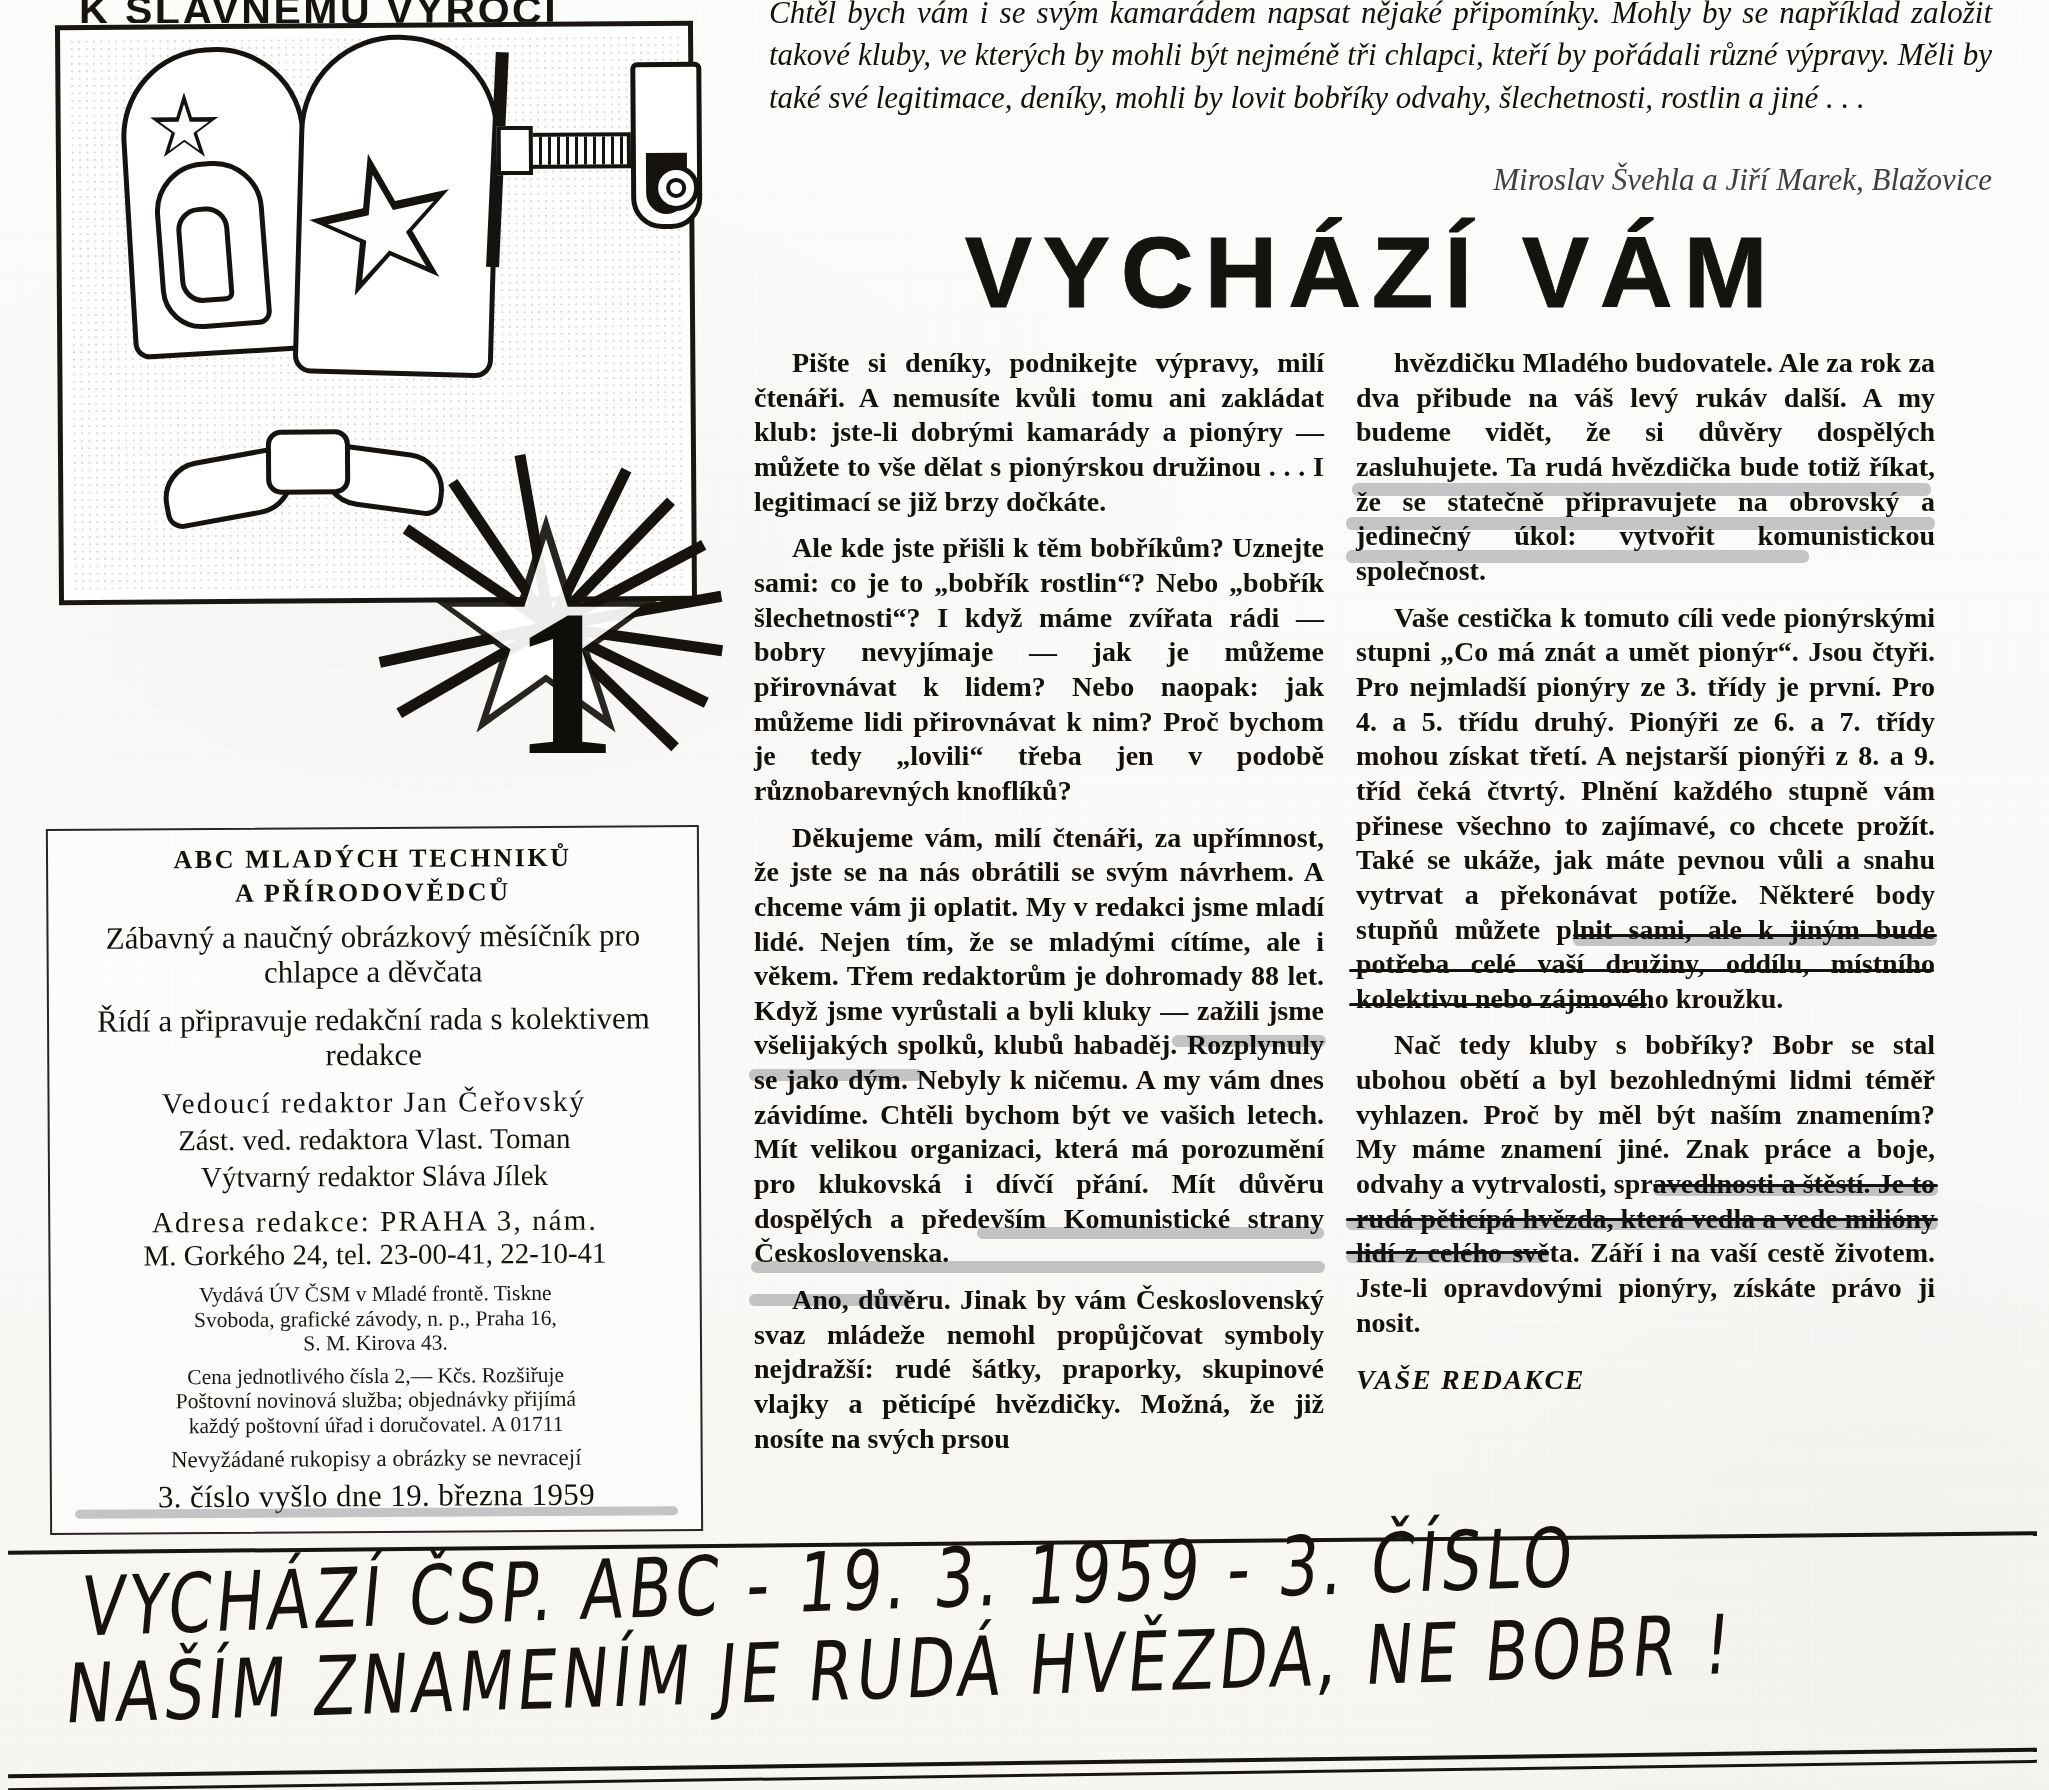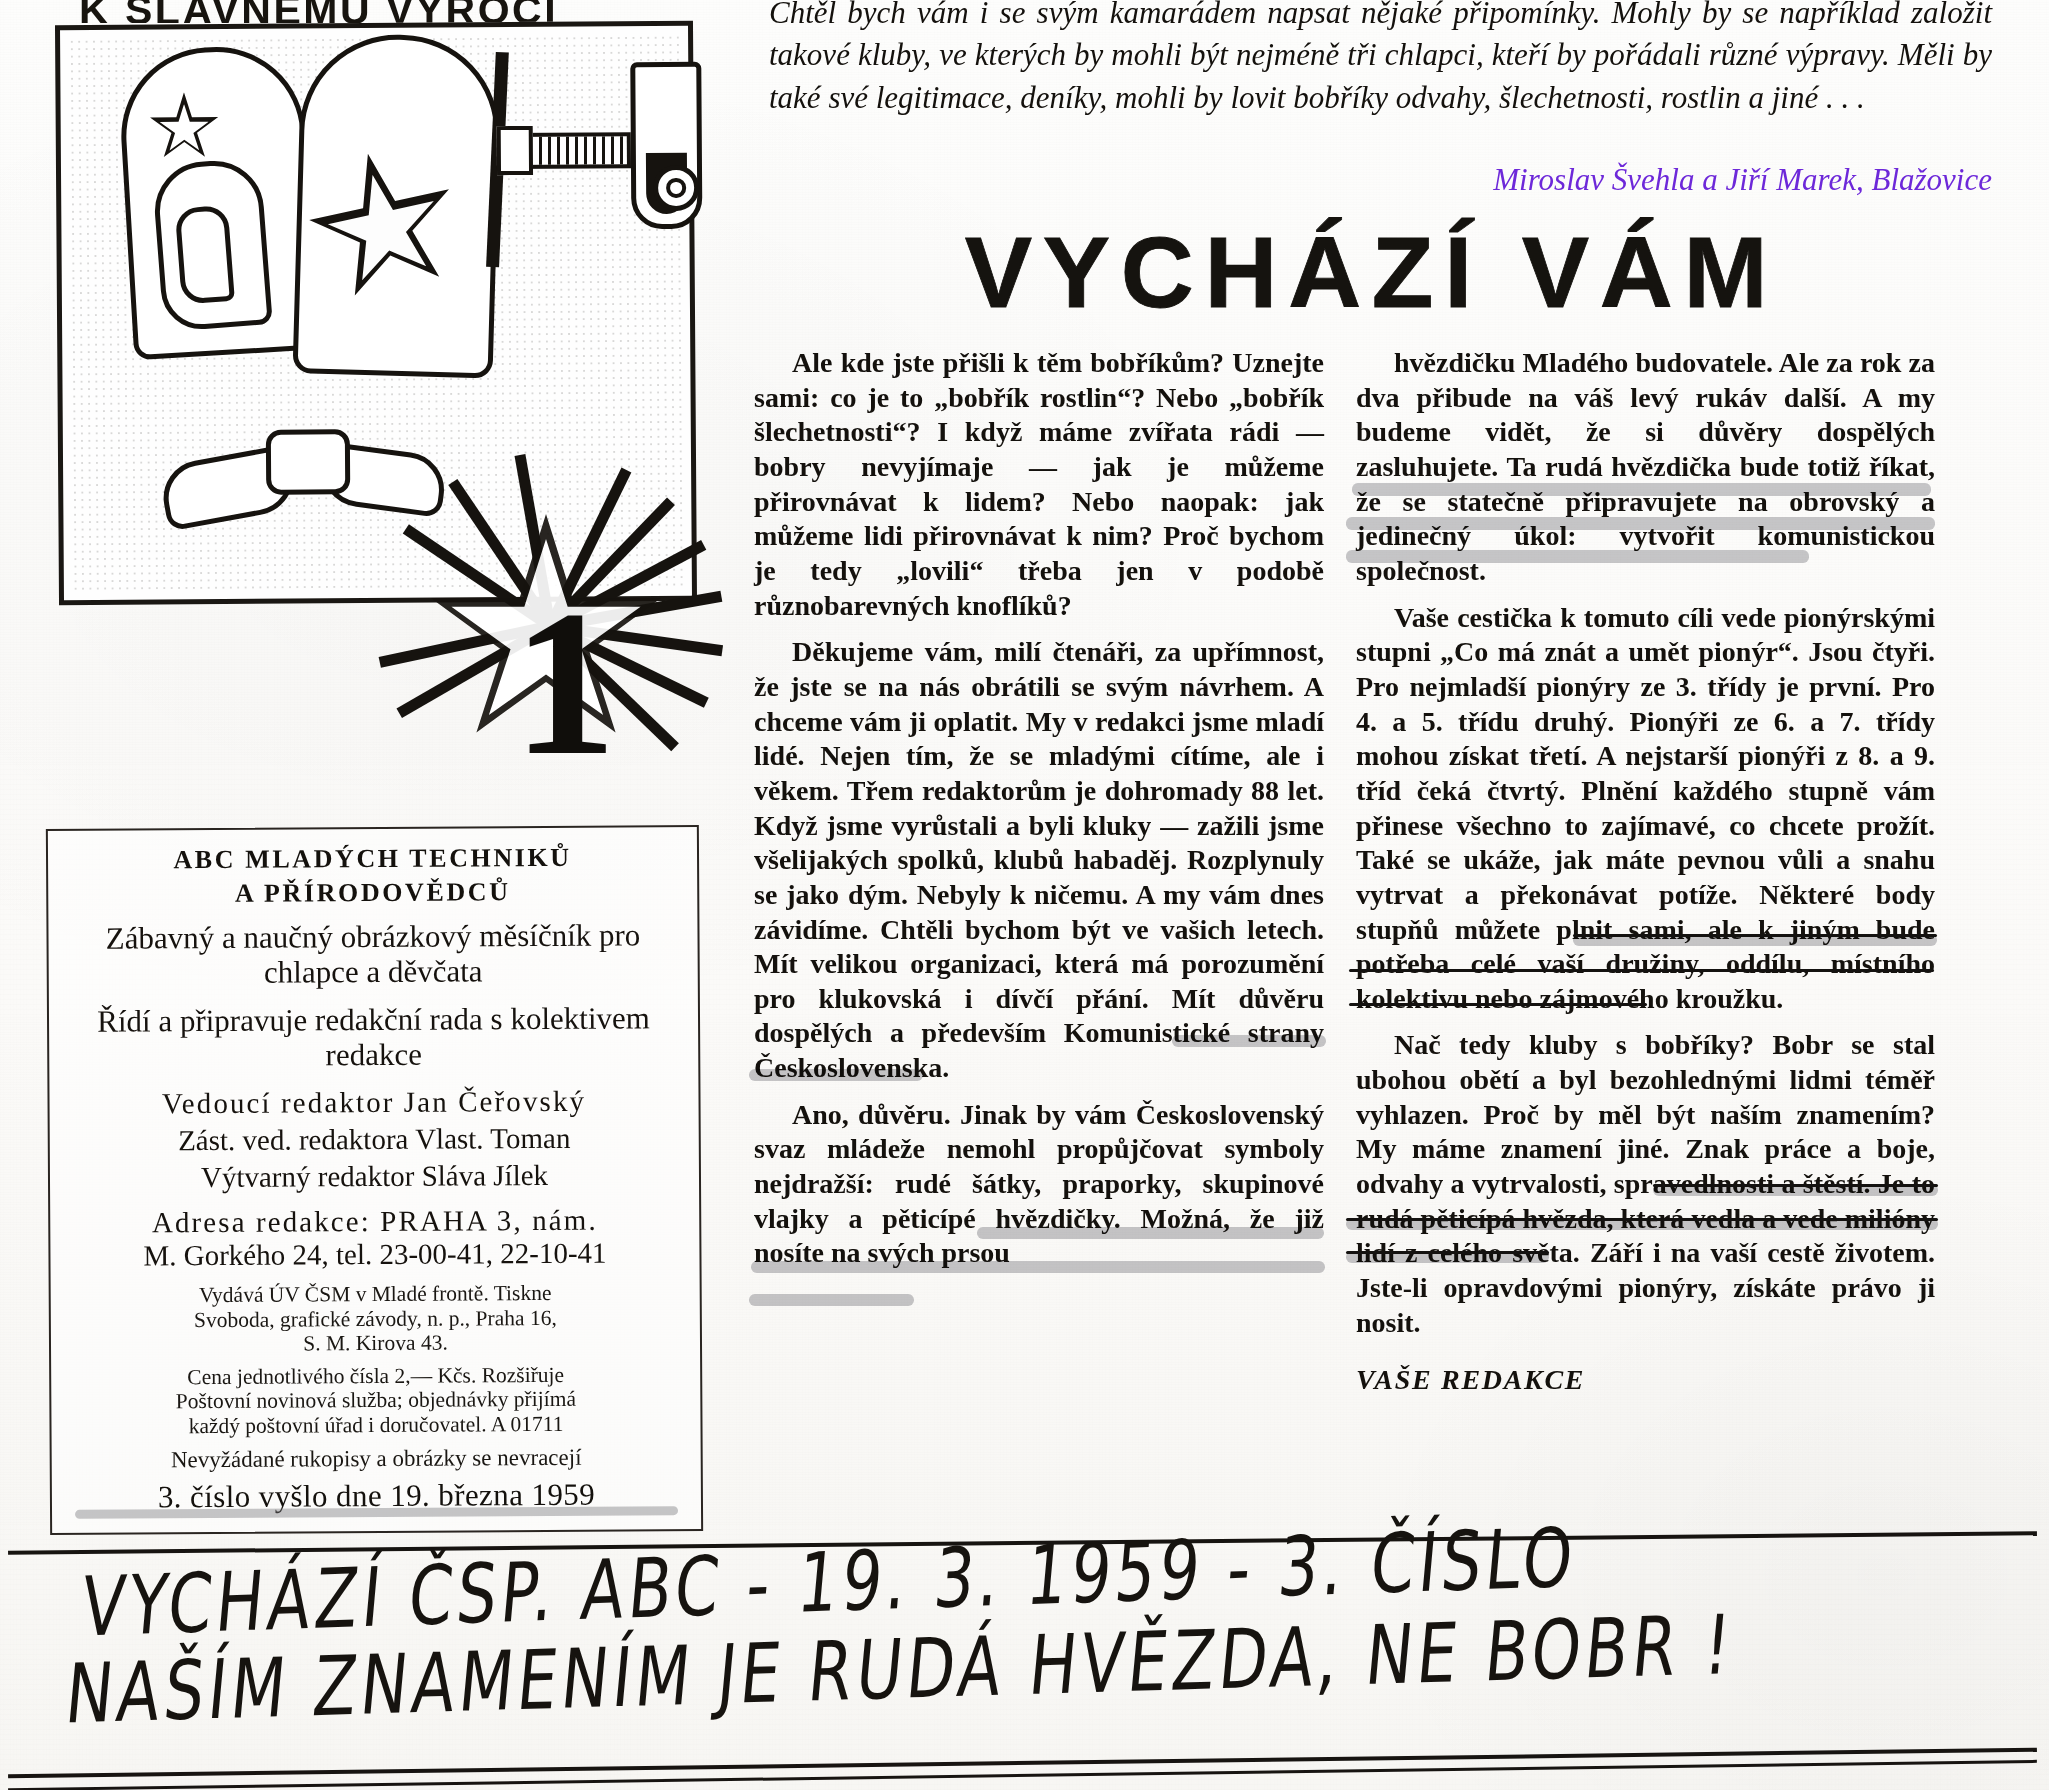--- a/index.html
+++ b/index.html
@@ -323,21 +323,21 @@
     font-style: italic;
     font-size: 31px;
     line-height: 1.37;
     color: #14110d;
   }
   #letter-signature {
     left: 769px; top: 162px; width: 1223px;
     text-align: right;
     font-style: italic;
     font-size: 31px;
-    color: #6d28d9;
+    color: #404040;
   }
 
   
   #headline {
     left: 727px; top: 222px; width: 1289px;
     text-align: center;
     font-family: "Liberation Sans", sans-serif;
     font-weight: 700;
     font-size: 101px;
     letter-spacing: 10.7px;
@@ -516,20 +516,21 @@
   </div>
 </div>
 
 <div class="blk just" id="intro-letter">Chtěl bych vám i se svým kamarádem napsat nějaké připomínky. Mohly by se například založit takové kluby, ve kterých by mohli být nejméně tři chlapci, kteří by pořádali různé výpravy. Měli by také své legitimace, deníky, mohli by lovit bobříky odvahy, šlechetnosti, rostlin a jiné . . .</div>
 
 <div class="blk" id="letter-signature">Miroslav Švehla a Jiří Marek, Blažovice</div>
 
 <div class="blk" id="headline">VYCHÁZÍ VÁM</div>
 
 <div class="blk col" id="col-mid">
+  <p>Pište si deníky, podnikejte výpravy, milí čtenáři. A nemusíte kvůli tomu ani zakládat klub: jste-li dobrými kamarády a pionýry — můžete to vše dělat s pionýrskou družinou . . . I legitimací se již brzy dočkáte.</p>
   <p>Ale kde jste přišli k těm bobříkům? Uznejte sami: co je to „bobřík rostlin“? Nebo „bobřík šlechetnosti“? I když máme zvířata rádi — bobry nevyjímaje — jak je můžeme přirovnávat k lidem? Nebo naopak: jak můžeme lidi přirovnávat k nim? Proč bychom je tedy „lovili“ třeba jen v podobě různobarevných knoflíků?</p>
   <p>Děkujeme vám, milí čtenáři, za upřímnost, že jste se na nás obrátili se svým návrhem. A chceme vám ji oplatit. My v redakci jsme mladí lidé. Nejen tím, že se mladými cítíme, ale i věkem. Třem redaktorům je dohromady 88 let. Když jsme vyrůstali a byli kluky — zažili jsme všelijakých spolků, klubů habaděj. Rozplynuly se jako dým. Nebyly k ničemu. A my vám dnes závidíme. Chtěli bychom být ve vašich letech. Mít velikou organizaci, která má porozumění pro klukovská i dívčí přání. Mít důvěru dospělých a především Komunistické strany Československa.</p>
   <p>Ano, důvěru. Jinak by vám Československý svaz mládeže nemohl propůjčovat symboly nejdražší: rudé šátky, praporky, skupinové vlajky a pěticípé hvězdičky. Možná, že již nosíte na svých prsou</p>
 </div>
 
 <div class="blk col" id="col-right">
   <p>hvězdičku Mladého budovatele. Ale za rok za dva přibude na váš levý rukáv další. A my budeme vidět, že si důvěry dospělých zasluhujete. Ta rudá hvězdička bude totiž říkat, že se statečně připravujete na obrovský a jedinečný úkol: vytvořit komunistickou společnost.</p>
   <p>Vaše cestička k tomuto cíli vede pionýrskými stupni „Co má znát a umět pionýr“. Jsou čtyři. Pro nejmladší pionýry ze 3. třídy je první. Pro 4. a 5. třídu druhý. Pionýři ze 6. a 7. třídy mohou získat třetí. A nejstarší pionýři z 8. a 9. tříd čeká čtvrtý. Plnění každého stupně vám přinese všechno to zajímavé, co chcete prožít. Také se ukáže, jak máte pevnou vůli a snahu vytrvat a překonávat potíže. Některé body stupňů můžete plnit sami, ale k jiným bude potřeba celé vaší družiny, oddílu, místního kolektivu nebo zájmového kroužku.</p>
   <p>Nač tedy kluby s bobříky? Bobr se stal ubohou obětí a byl bezohlednými lidmi téměř vyhlazen. Proč by měl být naším znamením? My máme znamení jiné. Znak práce a boje, odvahy a vytrvalosti, spravedlnosti a štěstí. Je to rudá pěticípá hvězda, která vedla a vede milióny lidí z celého světa. Září i na vaší cestě životem. Jste-li opravdovými pionýry, získáte právo ji nosit.</p>
   <p id="signoff">VAŠE REDAKCE</p>

